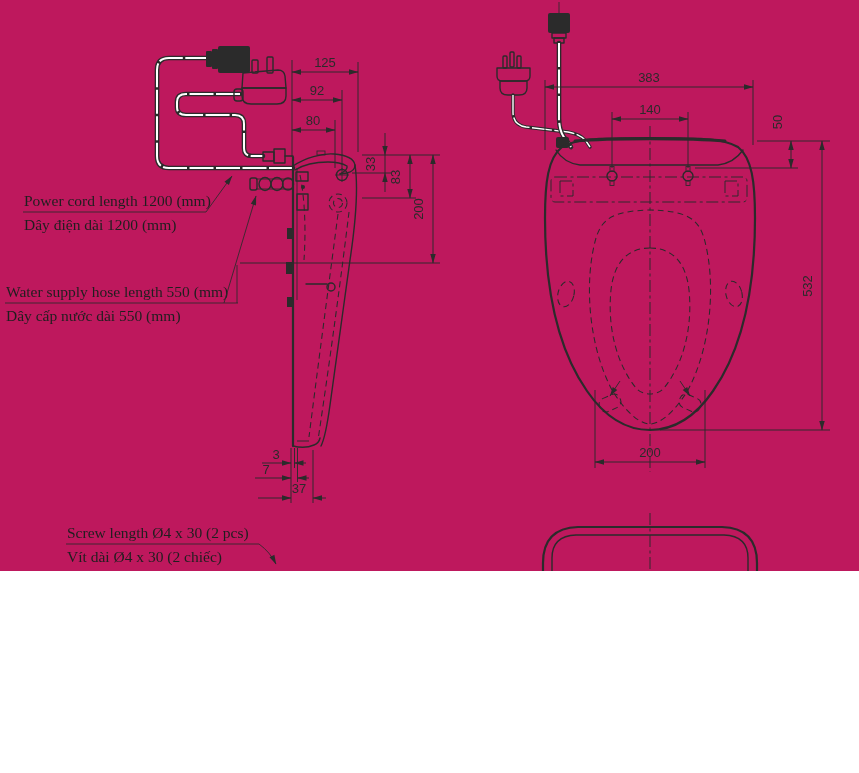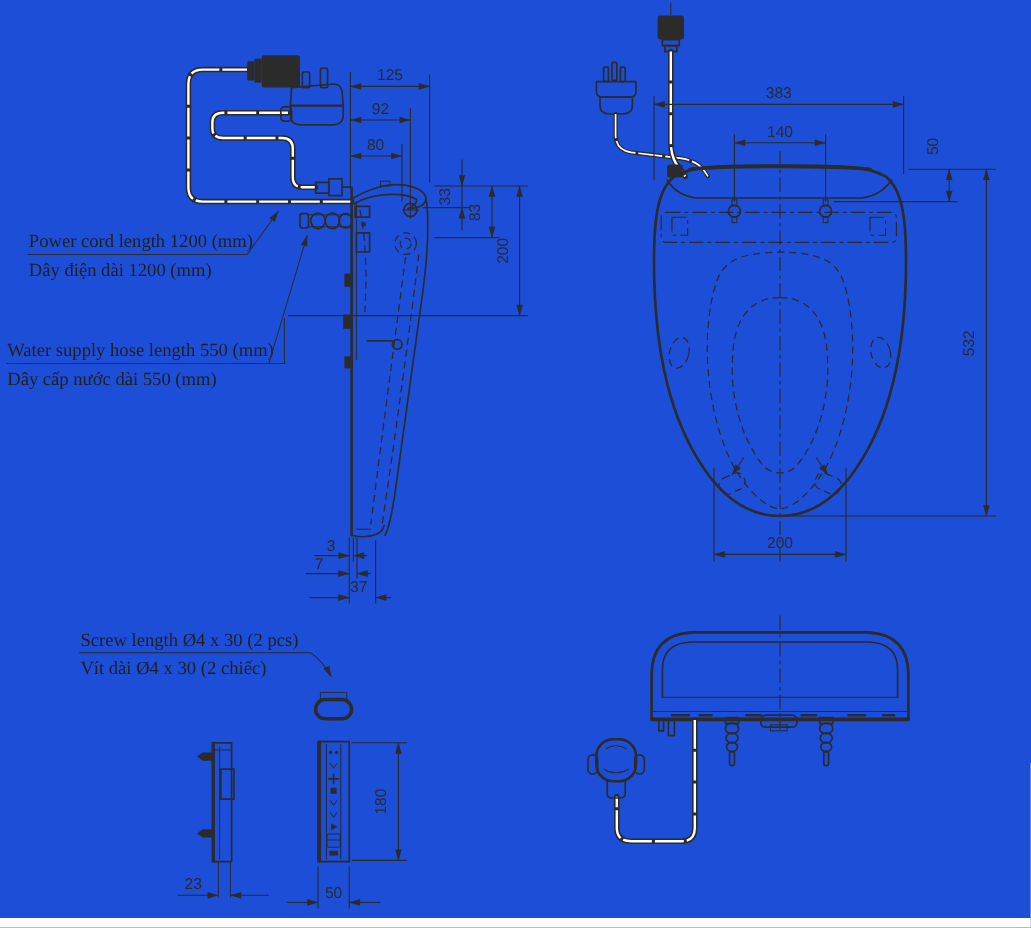--- a/index.html
+++ b/index.html
@@ -1,16 +1,16 @@
 <!DOCTYPE html>
 <html><head>
 <meta charset="utf-8">
 <style>
   html,body { margin:0; padding:0; background:#ffffff; }
-  #stage { position:relative; width:859px; height:765px; background:#1d4ed8; overflow:hidden; }
+  #stage { position:relative; width:859px; height:571px; background:#be185d; overflow:hidden; }
   svg { display:block; }
   .s  { stroke:#2b2b2b; fill:none; stroke-width:1.4; stroke-linecap:round; stroke-linejoin:round; }
   .s2 { stroke:#2b2b2b; fill:none; stroke-width:2.2; stroke-linecap:round; stroke-linejoin:round; }
   .s3 { stroke:#2b2b2b; fill:none; stroke-width:2.9; stroke-linecap:round; stroke-linejoin:round; }
   .thin { stroke:#2b2b2b; fill:none; stroke-width:0.85; }
   .f { fill:#2b2b2b; stroke:none; }
   .dash { stroke:#2b2b2b; fill:none; stroke-width:1.05; stroke-dasharray:6 4; }
   .dd   { stroke:#2b2b2b; fill:none; stroke-width:0.95; stroke-dasharray:12 3.5 3 3.5; }
   .dim  { stroke:#2b2b2b; fill:none; stroke-width:0.95; }
   .tube { stroke:#2b2b2b; fill:none; stroke-width:4.6; stroke-linecap:round; stroke-linejoin:round; }

